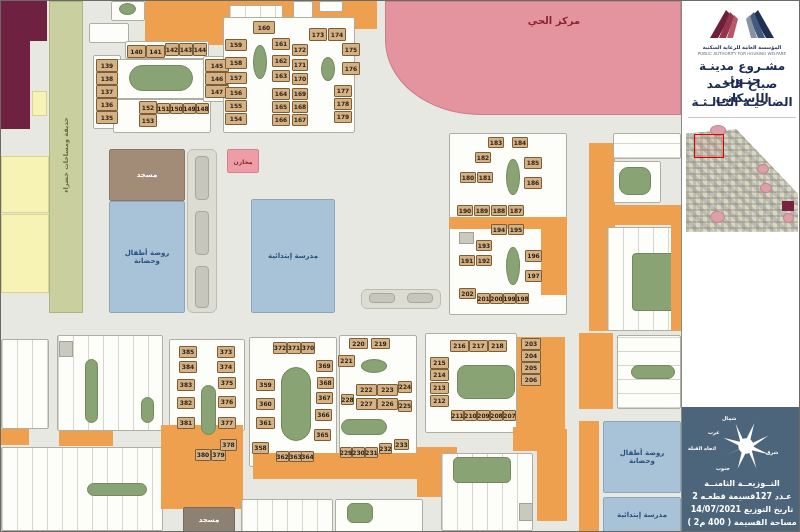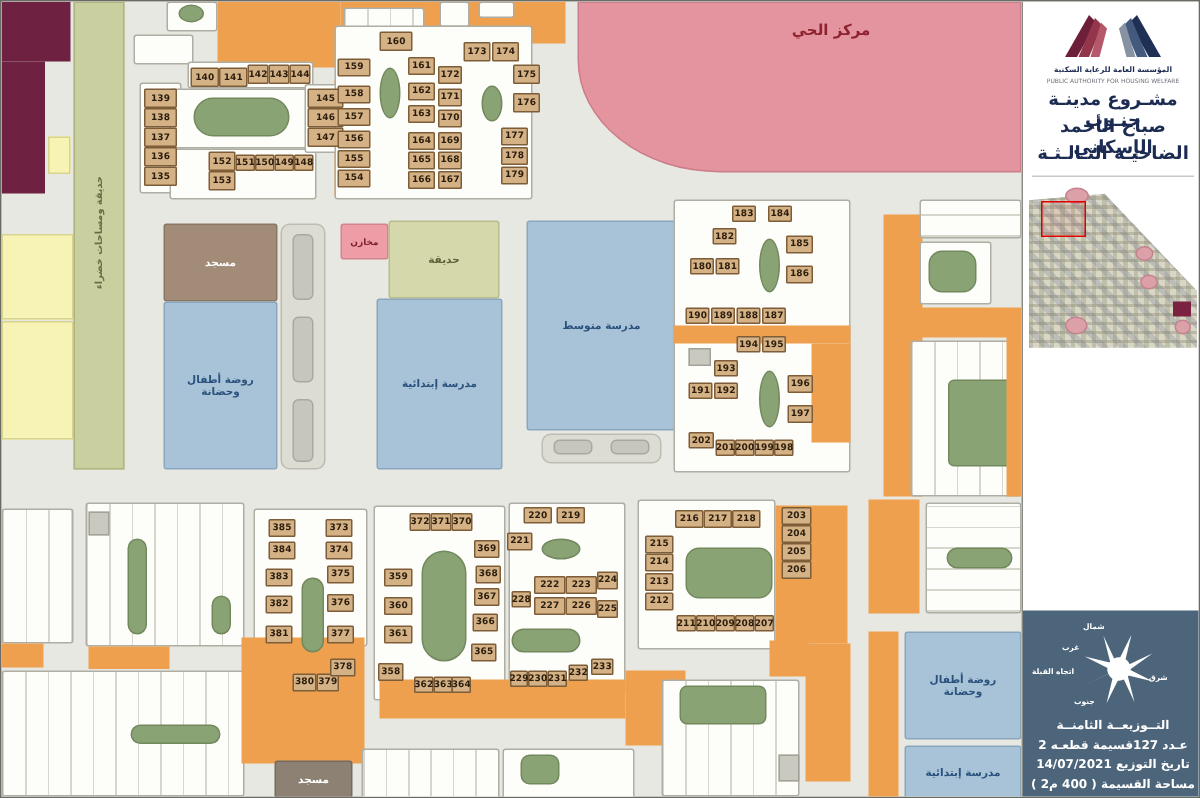--- a/index.html
+++ b/index.html
@@ -87,28 +87,22 @@
     <div class="bld blue" style="left:108px;top:200px;width:76px;height:112px">
         <span style="width:55px">روضة أطفال وحضانة</span>
       </div>
     <div class="walk" style="left:186px;top:148px;width:30px;height:164px"></div>
     <div class="walk-det" style="left:194px;top:155px;width:14px;height:44px"></div>
     <div class="walk-det" style="left:194px;top:210px;width:14px;height:44px"></div>
     <div class="walk-det" style="left:194px;top:265px;width:14px;height:42px"></div>
     <div class="bld pinkb" style="left:226px;top:148px;width:32px;height:24px">
         <span>مخازن</span>
       </div>
-    <div class="bld olive" style="left:258px;top:146px;width:74px;height:52px">
-        <span>حديقة</span>
-      </div>
     <div class="bld blue" style="left:250px;top:198px;width:84px;height:114px">
         <span>مدرسة إبتدائية</span>
-      </div>
-    <div class="bld blue" style="left:350px;top:146px;width:100px;height:140px">
-        <span>مدرسة متوسط</span>
       </div>
     <div class="walk" style="left:360px;top:288px;width:80px;height:20px"></div>
     <div class="walk-det" style="left:368px;top:292px;width:26px;height:10px"></div>
     <div class="walk-det" style="left:406px;top:292px;width:26px;height:10px"></div>
 
     <div class="blk" style="left:448px;top:132px;width:118px;height:182px"></div>
     <div class="orange" style="left:448px;top:216px;width:118px;height:12px"></div>
     <div class="orange" style="left:540px;top:228px;width:26px;height:66px"></div>
     <div class="gray-box" style="left:458px;top:231px;width:15px;height:12px"></div>
     <div class="oval" style="left:505px;top:158px;width:14px;height:36px"></div>

